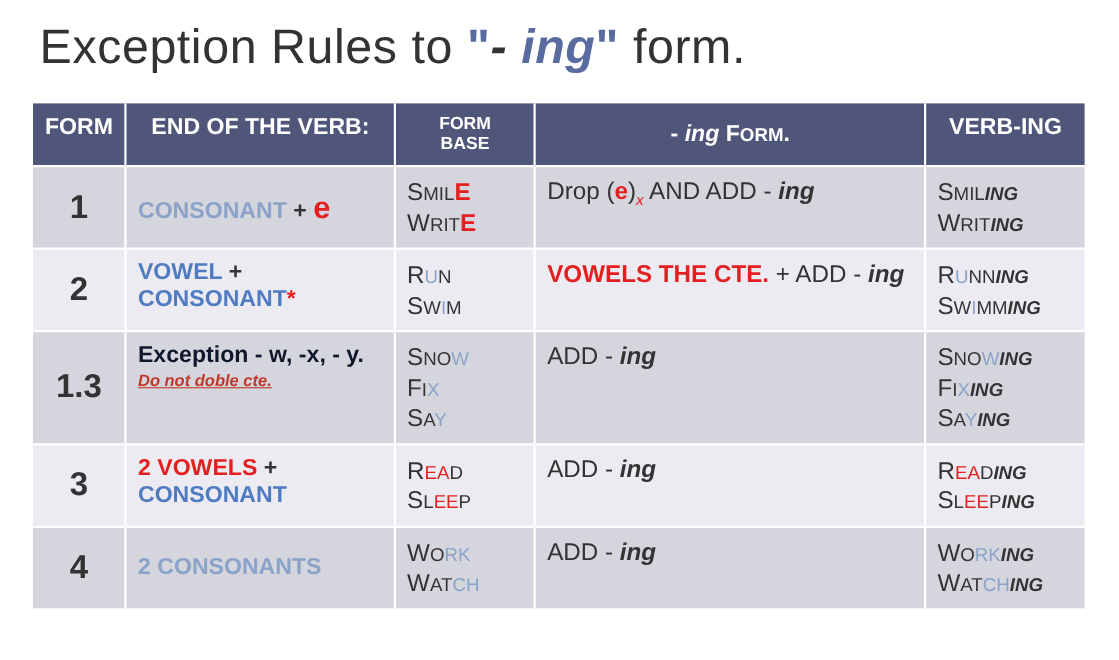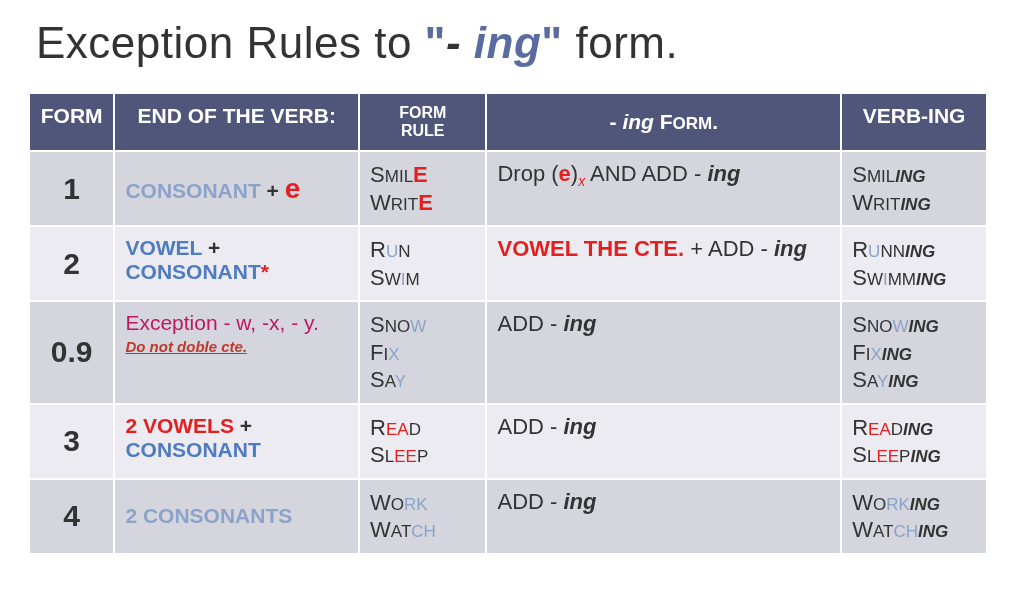--- a/index.html
+++ b/index.html
@@ -52,40 +52,40 @@
     width: 82px;
   }
   .endcell { width: 240px; font-size: 21px; font-weight: bold; }
   .basecell { width: 125px; font-size: 22px; line-height: 1.25; }
   .ingcell { width: 348px; font-size: 22px; margin-top: 38px; }
   .verbcell { width: 142px; font-size: 22px; line-height:1.25; }
   .bluebold { color: #4f7bc0; font-weight: bold; }
   .light { color: #8ba3c9; }
   .red { color: #e41f1f; font-weight: bold; }
   .redx { color: #e41f1f; font-style: italic; font-size: 14px; vertical-align: sub; }
-  .grayish { color: #be185d; font-weight: normal; }
+  .grayish { color: #0f172a; font-weight: bold; }
   .ital { font-style: italic; font-weight: bold; }
   .note { color: #c0392b; font-size: 15px; text-decoration: underline; font-style: italic; font-weight: bold; display:block; margin-top:3px;}
   .black { color:#333; }
 </style>
 </head>
 <body>
 
 <div class="title">
   <span>Exception Rules to </span><span class="tq1">"</span><span class="tdash">- </span><span class="ting">ing</span><span class="tq1">"</span><span> form.</span>
 </div>
 
 <table>
   <thead>
     <tr>
       <th class="center">FORM</th>
       <th class="center">END OF THE VERB:</th>
       <th class="center">
         <span class="sub">FORM</span>
-        <span class="sub">RULE</span>
+        <span class="sub">BASE</span>
       </th>
       <th class="center" style="vertical-align:middle;text-align:center;">
         <span>- </span><span style="font-style:italic">ing</span><span> F</span><span style="font-size:17px">ORM</span><span>.</span>
       </th>
       <th class="center">VERB-ING</th>
     </tr>
   </thead>
   <tbody>
 
     <tr class="odd">
@@ -110,30 +110,30 @@
       <td class="rulecell">2</td>
       <td class="endcell">
         <span class="bluebold">VOWEL</span><span class="black"> + </span><br>
         <span class="bluebold">CONSONANT</span><span class="red">*</span>
       </td>
       <td class="basecell">
         <span>R</span><span class="light" style="font-size:17px">U</span><span style="font-size:17px">N</span><br>
         <span>S</span><span style="font-size:17px">W</span><span class="light" style="font-size:17px">I</span><span style="font-size:17px">M</span>
       </td>
       <td class="ingcell">
-        <span class="red">VOWEL THE CTE.</span><span> + ADD - </span><span class="ital">ing</span>
+        <span class="red">VOWELS THE CTE.</span><span> + ADD - </span><span class="ital">ing</span>
       </td>
       <td class="verbcell">
         <span>R</span><span class="light" style="font-size:17px">U</span><span style="font-size:17px">NN</span><span class="ital" style="font-size:17px">ING</span><br>
         <span>S</span><span style="font-size:17px">W</span><span class="light" style="font-size:17px">I</span><span style="font-size:17px">MM</span><span class="ital" style="font-size:17px">ING</span>
       </td>
     </tr>
 
     <tr class="odd">
-      <td class="rulecell">0.9</td>
+      <td class="rulecell">1.3</td>
       <td class="endcell">
         <span class="grayish">Exception </span><span class="grayish">- w, -x, - y.</span>
         <span class="note">Do not doble cte.</span>
       </td>
       <td class="basecell">
         <span>S</span><span style="font-size:17px">NO</span><span class="light" style="font-size:17px">W</span><br>
         <span>F</span><span style="font-size:17px">I</span><span class="light" style="font-size:17px">X</span><br>
         <span>S</span><span style="font-size:17px">A</span><span class="light" style="font-size:17px">Y</span>
       </td>
       <td class="ingcell">

